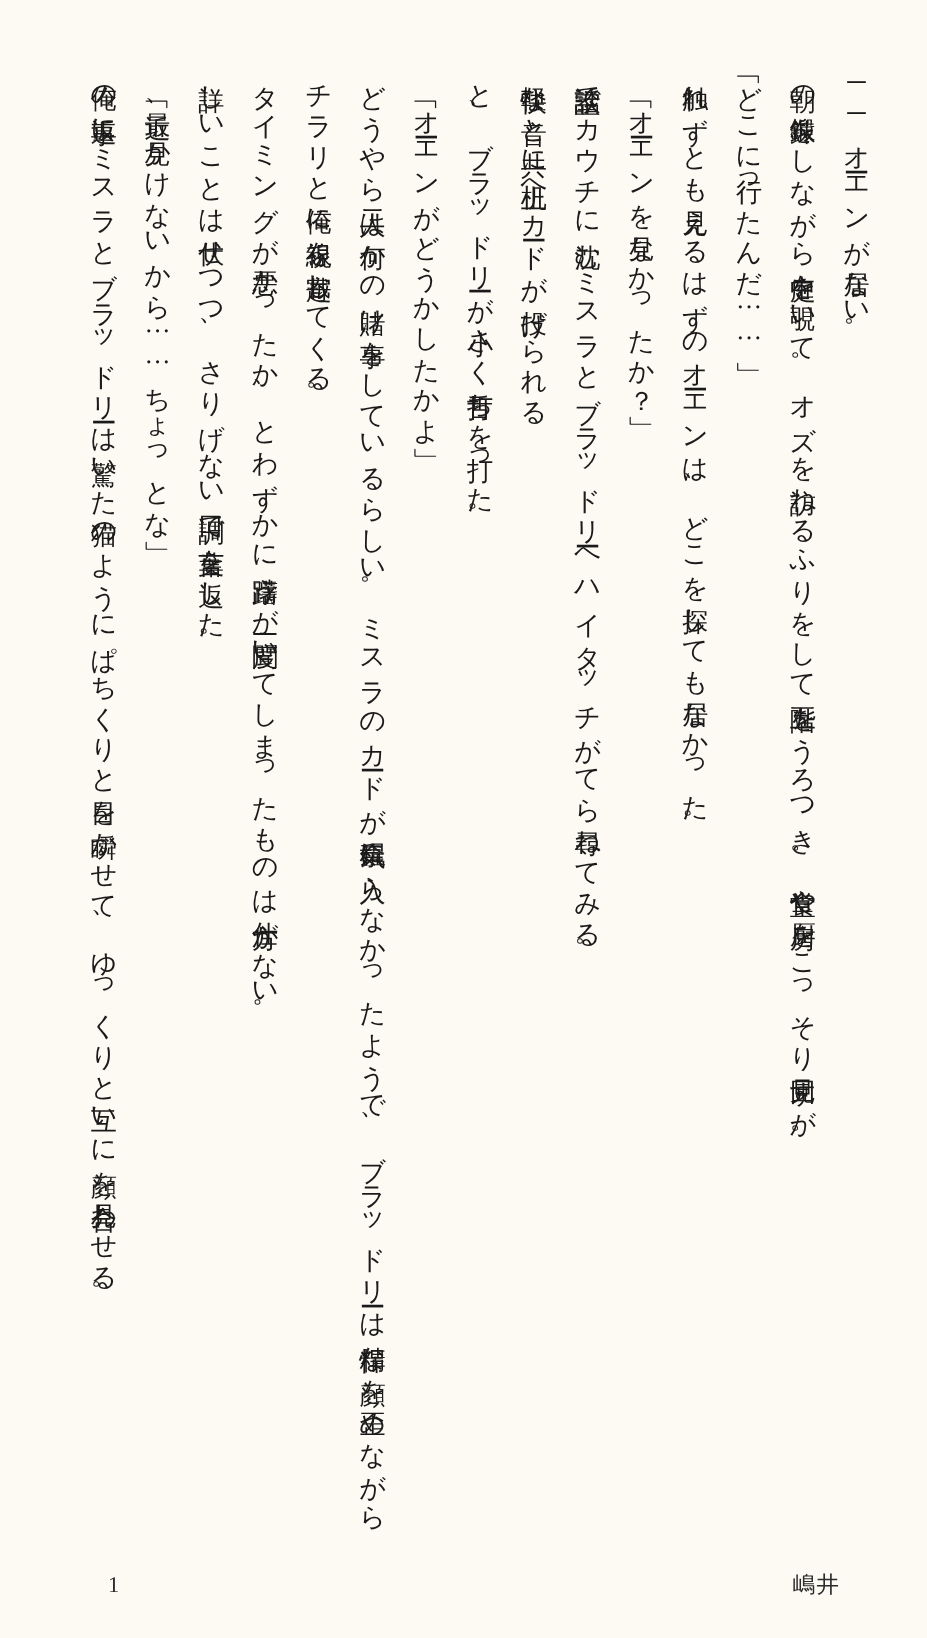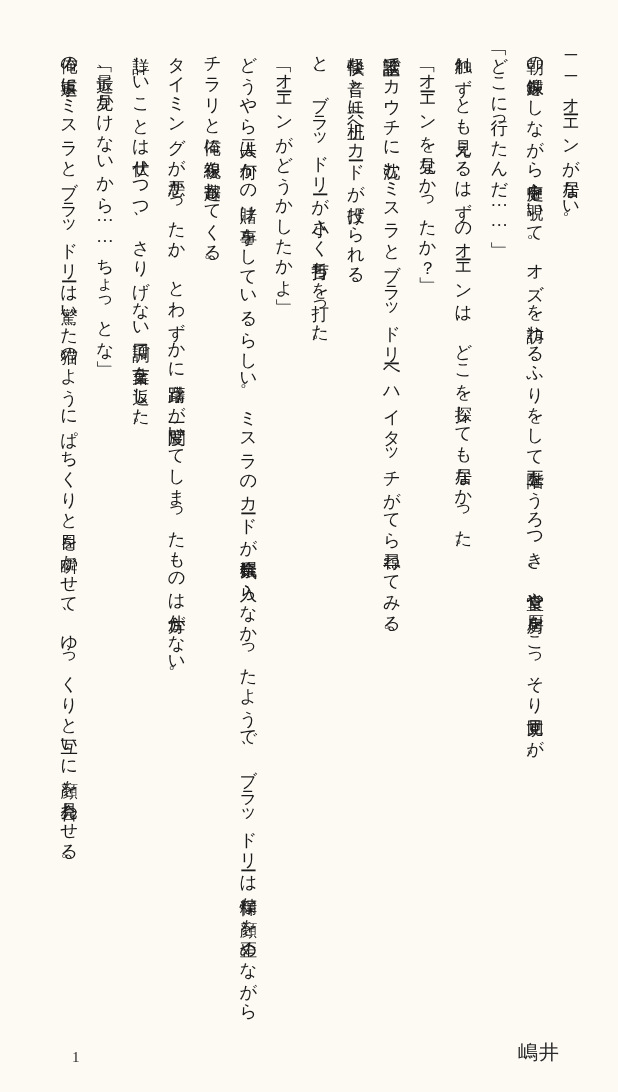--- a/index.html
+++ b/index.html
@@ -62,21 +62,21 @@
     left: 72px;
     bottom: 0;
     font-size: 15px;
     color: #2b2b2b;
     font-family: "Liberation Serif", serif;
   }
   .author-name {
     position: absolute;
     right: 58px;
     bottom: 0;
-    font-size: 20px;
+    font-size: 15px;
     color: #2b2b2b;
     letter-spacing: 0.05em;
   }
 </style>
 </head>
 <body>
 
 <div class="page">
 
   <div class="text-body">

